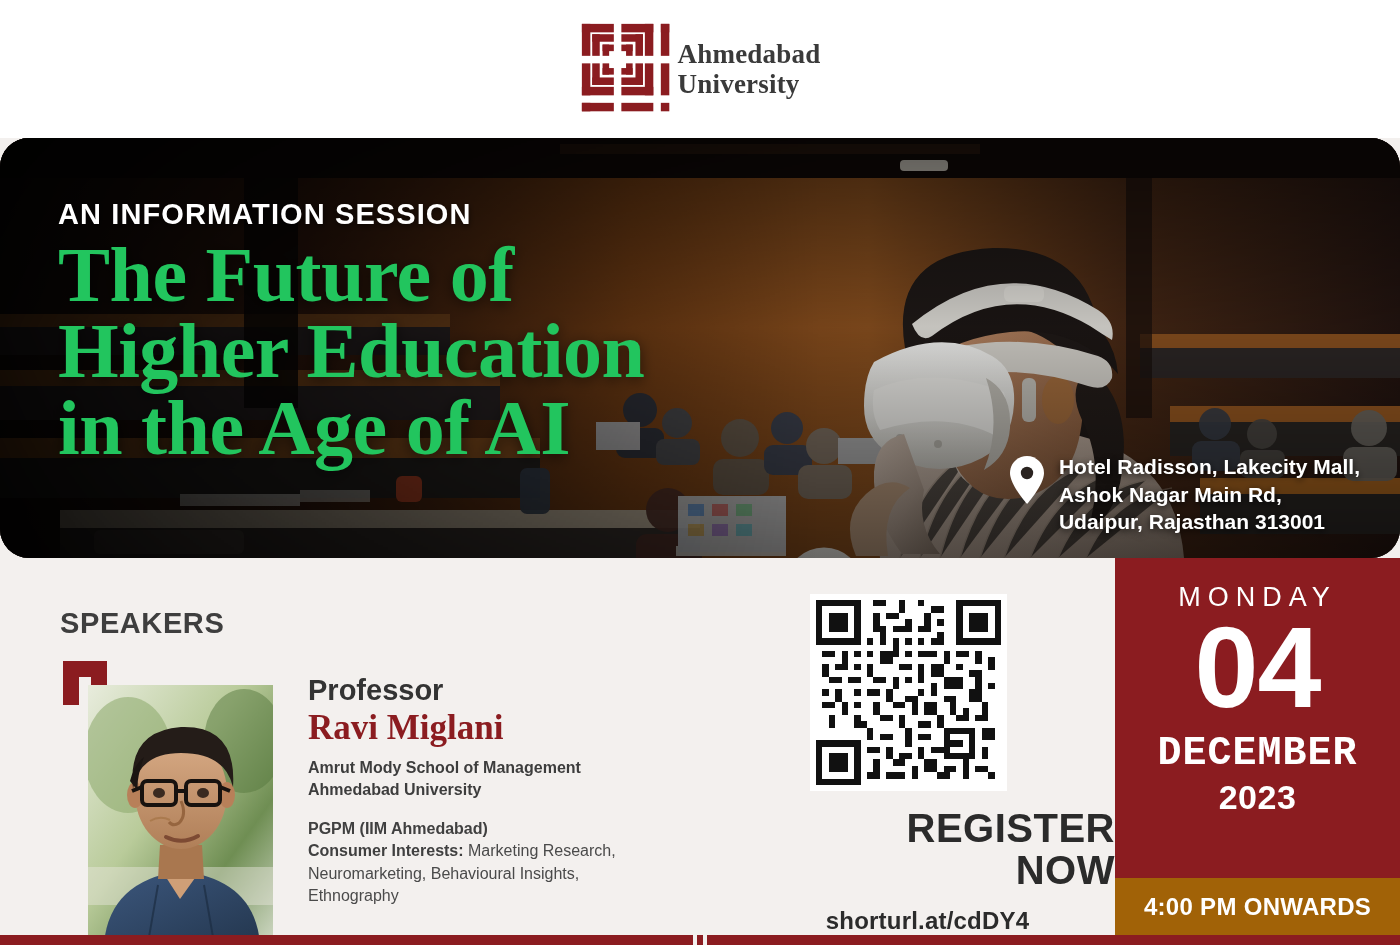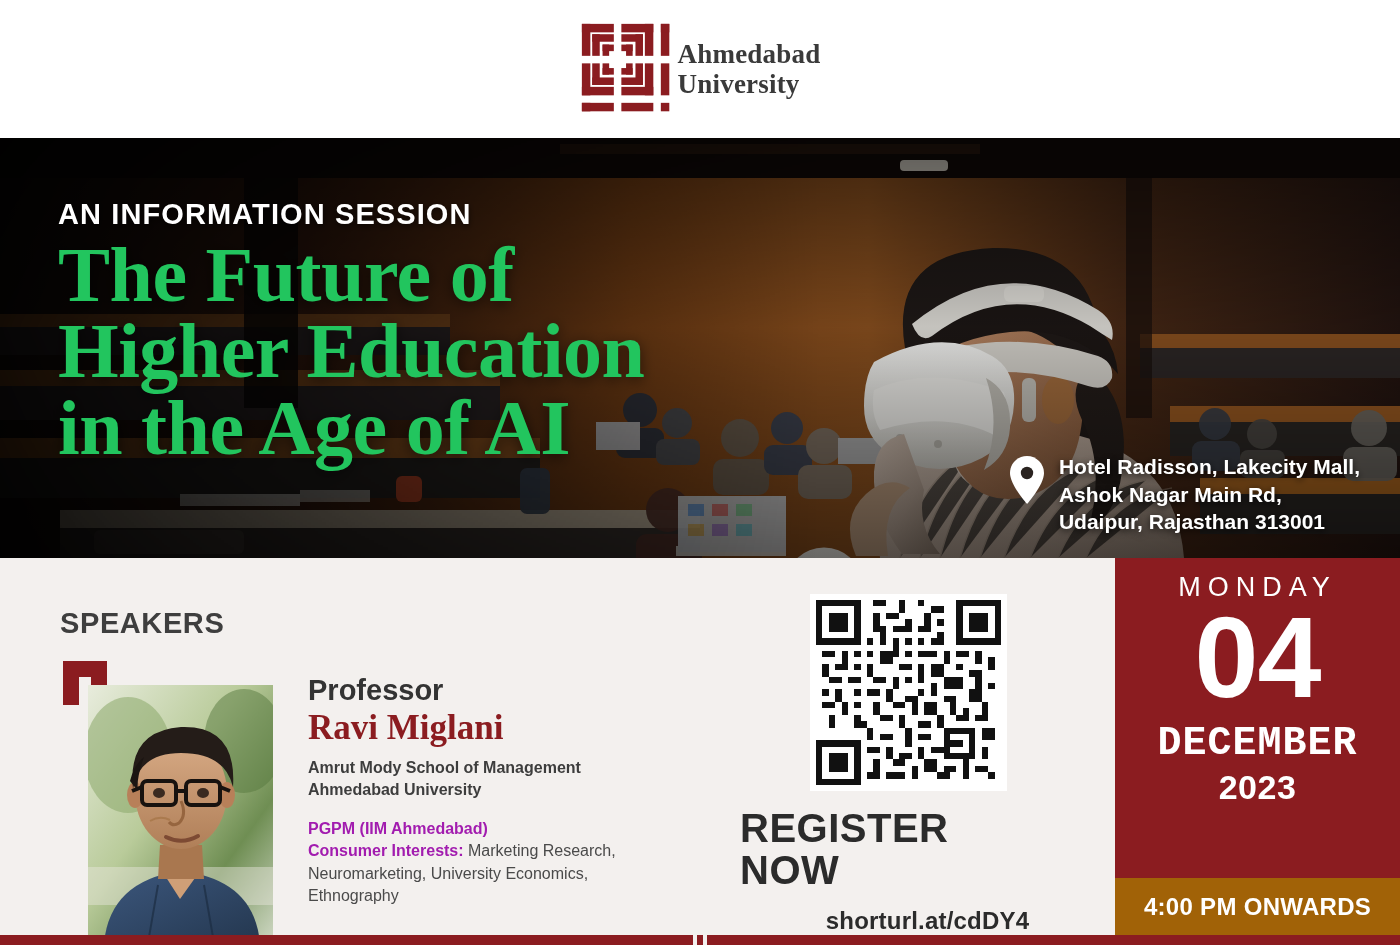--- a/index.html
+++ b/index.html
@@ -21,21 +21,21 @@
   .logo-mark{position:relative;width:94px;height:94px;}
   .logo-text{
     font-family:"Liberation Serif", serif;
     font-weight:bold;font-size:27px;line-height:1.12;color:#3a3a3a;
     letter-spacing:.2px;
   }
 
   
   .hero{
     position:absolute;left:0;top:138px;width:1400px;height:420px;
-    overflow:hidden;background:#1b1310;
+    overflow:hidden;background:#1b1310;border-radius:29px;
   }
   .hero-photo{position:absolute;inset:0;}
   .hero-title-wrap{
     position:absolute;left:58px;top:60px;z-index:4;
   }
   .kicker{
     color:#ffffff;font-weight:bold;font-size:29px;letter-spacing:1.1px;
     text-shadow:0 2px 6px rgba(0,0,0,.65);margin:0 0 6px 0;
   }
   .headline{
@@ -75,44 +75,44 @@
   }
   .speaker-info{position:absolute;left:308px;top:98px;width:350px;}
   .sp-role{font-size:29px;font-weight:bold;color:#333;line-height:1.1;}
   .sp-name{
     font-family:"Liberation Serif", serif;
     font-size:35px;font-weight:bold;color:#8b1c20;line-height:1.12;margin-top:1px;
   }
   .sp-aff{font-size:16px;font-weight:bold;color:#3d3d3d;line-height:1.4;margin-top:10px;}
   .sp-aff span{display:block;}
   .sp-extra{font-size:16px;color:#4a4a4a;line-height:1.4;margin-top:16px;}
-  .sp-extra .b{font-weight:bold;color:#a21caf;}
+  .sp-extra .b{font-weight:bold;color:#404040;}
 
   
   .register{position:absolute;left:740px;top:0;width:375px;height:377px;}
   .qr{
     position:absolute;left:70px;top:17px;width:197px;height:197px;
     background:#ffffff;padding:6px;box-sizing:border-box;
   }
   .reg-now{
-    position:absolute;left:0;top:230px;width:375px;text-align:left;
+    position:absolute;left:0;top:230px;width:375px;text-align:right;
     font-size:40px;font-weight:bold;letter-spacing:.5px;color:#2b2b2b;line-height:1.05;
   }
   .reg-now span{display:block;}
   .reg-url{
     position:absolute;left:0;top:330px;width:375px;text-align:center;
     font-size:24px;font-weight:bold;color:#2b2b2b;letter-spacing:.2px;
   }
 
   
   .date-panel{
     position:absolute;left:1115px;top:558px;width:285px;height:320px;background:#8b1c20;
     color:#fff;text-align:center;
   }
-  .d-day{font-size:27px;letter-spacing:7px;font-weight:400;margin-top:14px;}
+  .d-day{font-size:27px;letter-spacing:7px;font-weight:400;margin-top:24px;}
   .d-num{font-size:115px;font-weight:bold;line-height:.92;margin-top:2px;letter-spacing:-1px;}
   .d-month{font-size:40px;font-weight:bold;letter-spacing:1px;margin-top:10px;font-family:Liberation Mono, monospace;}
   .d-year{font-size:34px;font-weight:bold;letter-spacing:.5px;margin-top:2px;}
   .time-bar{
     position:absolute;left:1115px;top:878px;width:285px;height:57px;background:#a16207;
     display:flex;align-items:center;justify-content:center;
   }
   .time-bar-txt{color:#fff;font-size:24px;font-weight:bold;letter-spacing:.3px;}
 
   .bottom-strip{position:absolute;left:0;top:935px;width:1400px;height:10px;background:#8b1c20;}
@@ -462,21 +462,21 @@
       <div class="sp-name">Ravi Miglani</div>
       <div class="sp-aff">
         <span>Amrut Mody School of Management</span>
         <span>Ahmedabad University</span>
       </div>
       <div class="sp-extra">
         <div class="b">PGPM (IIM Ahmedabad)</div>
         <div>
           <span class="b">Consumer Interests:</span><span> Marketing Research,</span>
         </div>
-        <div>Neuromarketing, University Economics,</div>
+        <div>Neuromarketing, Behavioural Insights,</div>
         <div>Ethnography</div>
       </div>
     </div>
 
     <div class="register">
       <div class="qr">
         <svg width="185" height="185" viewBox="0 0 29 29" shape-rendering="crispEdges" aria-hidden="true">
           <rect width="29" height="29" fill="#ffffff"></rect>
           <g fill="#111111">
 

